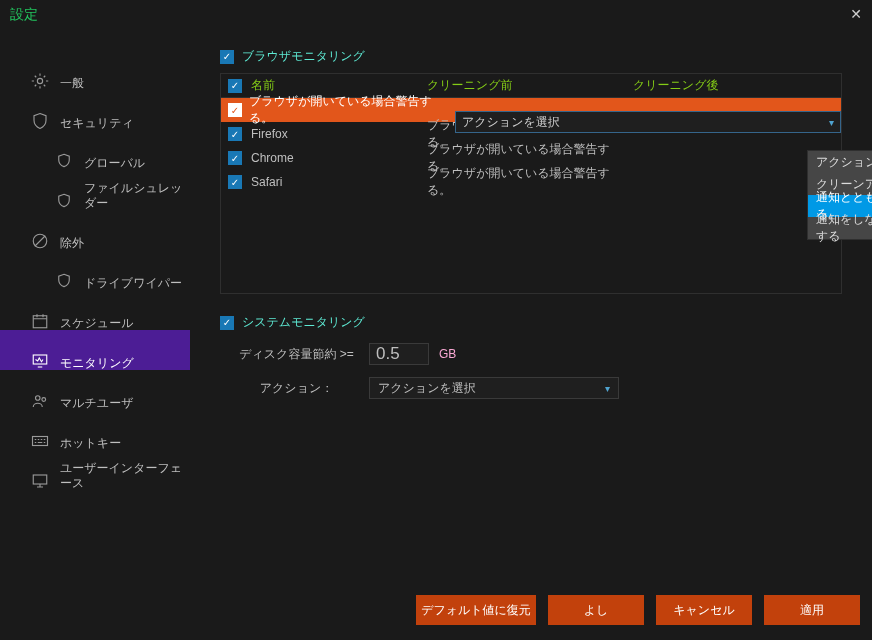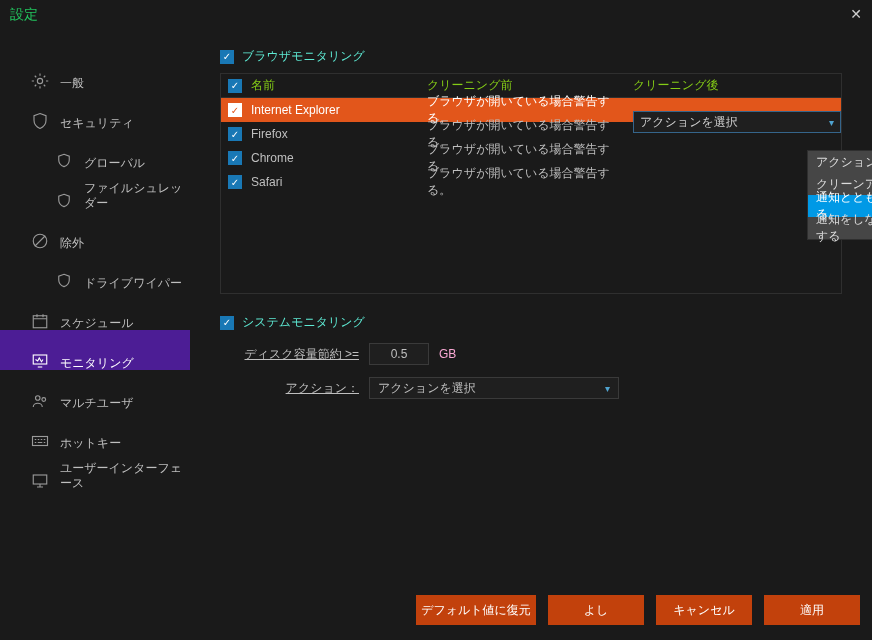--- a/index.html
+++ b/index.html
@@ -41,22 +41,22 @@
 
   .combo { background: #1f1f1f; border: 1px solid #35658b; height: 22px; width: 100%; display: flex; align-items: center; justify-content: space-between; padding: 0 6px; color: #cfcfcf; cursor: pointer; }
   .combo.inrow { position: absolute; right: 2px; left: 0; top: 1px; }
   .chev { color: #4fa3cf; font-size: 10px; }
 
   .dropdown { position: absolute; top: 120px; left: 617px; width: 244px; background: #464646; border: 1px solid #2f2f2f; z-index: 10; }
   .dd-item { height: 22px; display: flex; align-items: center; padding: 0 8px; color: #dcdcdc; cursor: pointer; }
   .dd-item.hl { background: #0099e6; color: #fff; }
 
   .form-row { display: flex; align-items: center; gap: 10px; margin: 12px 0 12px 14px; }
-  .form-label { color: #bfbfbf; width: 125px; text-align: right; text-decoration: underline; }
-  .num-input { width: 60px; height: 22px; background: #1f1f1f; border: 1px solid #3a3a3a; color: #bfbfbf; padding: 0 6px; font-size: 12px; text-align: center; }
+  .form-label { color: #bfbfbf; width: 125px; text-align: center; }
+  .num-input { width: 60px; height: 22px; background: #1f1f1f; border: 1px solid #3a3a3a; color: #bfbfbf; padding: 0 6px; font-size: 17px; }
   .unit { color: #f9a8d4; }
   .action-select { width: 250px; height: 22px; background: #1f1f1f; border: 1px solid #3a3a3a; display: flex; align-items: center; justify-content: space-between; padding: 0 8px; color: #bfbfbf; cursor:pointer; }
 
   .footer { position: absolute; bottom: 0; left: 0; right: 0; height: 60px; border-top: 0px solid #2a2a2a; display: flex; justify-content: flex-end; align-items: center; gap: 12px; padding-right: 12px; }
   .btn { min-width: 96px; height: 30px; background: #c2410c; color: #fff; border: none; font-size: 12px; cursor: pointer; }
 </style>
 </head>
 <body>
 
 <div class="titlebar">
@@ -179,21 +179,20 @@
           </div>
         <div class="col-name hdr">名前</div>
         <div class="col-before hdr">クリーニング前</div>
         <div class="col-after hdr">クリーニング後</div>
       </div>
       <div class="table-body">
         <div class="trow sel">
           <div class="col-chk">
               <span class="chk">✓</span>
             </div>
-          <div class="col-name">Internet Explorer</div>
           <div class="col-before">ブラウザが開いている場合警告する。</div>
           <div class="col-after" style="position:relative">
             <div class="combo inrow">
               <span>アクションを選択</span>
               <span class="chev">▾</span>
             </div>
           </div>
         </div>
         <div class="trow">
           <div class="col-chk">

